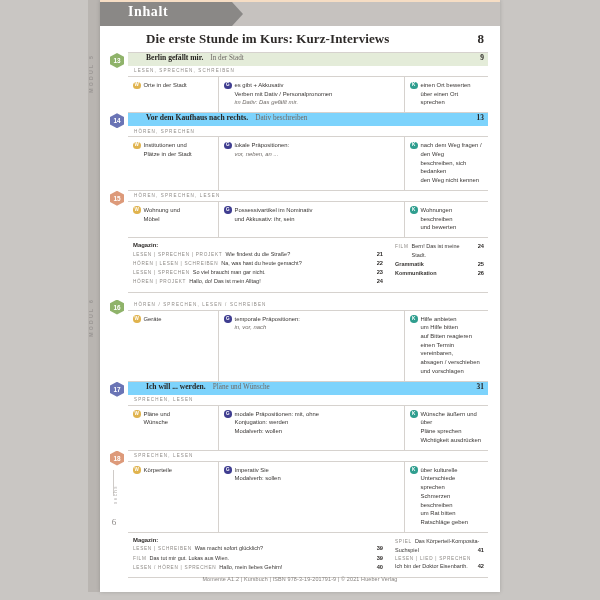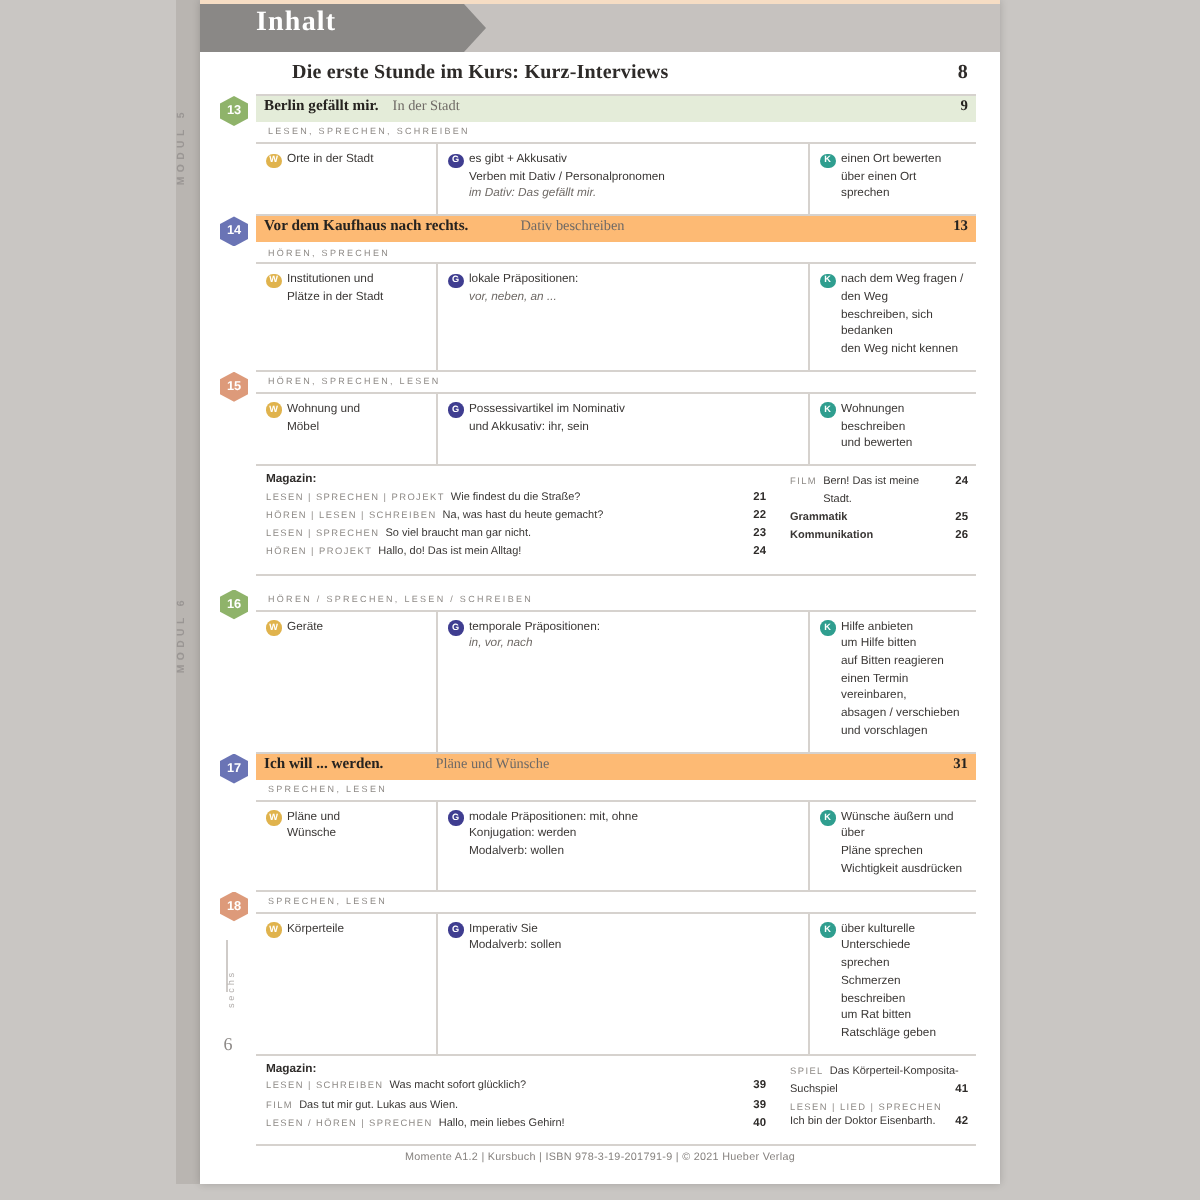--- a/index.html
+++ b/index.html
@@ -43,30 +43,30 @@
   .rail-pg .sechs{writing-mode:vertical-rl;transform:rotate(180deg);font-size:4.6px;
                   letter-spacing:1.4px;color:#b0acaa;}
   .rail-rule{position:absolute;left:7px;top:440px;width:1px;height:26px;background:#cfcbc8;}
   .pg-num{position:absolute;left:0;top:487px;width:16px;text-align:center;font-size:9px;color:#8d8987;
           font-family:"Liberation Serif",serif;}
 
   
   .tbl{position:absolute;left:28px;top:0;width:360px;}
 
   .toprow{display:flex;justify-content:space-between;align-items:baseline;
-          font-family:"Liberation Serif",serif;font-weight:bold;font-size:10px;color:#2e2b29;
+          font-family:"Liberation Serif",serif;font-weight:bold;font-size:13px;color:#2e2b29;
           padding:1px 4px 5px 18px;letter-spacing:.1px;}
 
   .unit{position:relative;margin-bottom:0;}
   .badge{position:absolute;left:-18px;top:0px;width:14px;height:15px;
          display:flex;align-items:center;justify-content:center;
          font-size:6.4px;font-weight:bold;color:#fff;font-family:"Liberation Sans",sans-serif;
          clip-path:polygon(50% 0,100% 25%,100% 75%,50% 100%,0 75%,0 25%);}
 
-  .titlebar{display:flex;align-items:baseline;height:13px;padding:0 4px 0 4px;}
+  .titlebar{display:flex;align-items:baseline;height:13px;padding:0 4px 0 18px;}
   .t-main{font-family:"Liberation Serif",serif;font-weight:bold;font-size:7.6px;color:#262320;
           white-space:nowrap;}
   .t-sub{font-family:Liberation Serif, serif;font-size:7.2px;color:#6f6a66;margin-left:7px;
          white-space:nowrap;}
   .t-pg{margin-left:auto;font-family:"Liberation Serif",serif;font-weight:bold;font-size:7.4px;color:#262320;}
 
   .skills{font-size:4.5px;letter-spacing:1.15px;color:#8e8a86;padding:2.4px 0 2.6px 6px;
           border-bottom:.6px solid #d6d2ce;}
 
   .cols{display:flex;border-bottom:.6px solid #d6d2ce;}
@@ -91,21 +91,21 @@
   .mag-h{font-size:5.9px;font-weight:bold;color:#2e2b29;margin-bottom:1.6px;}
   .mline{display:flex;align-items:baseline;font-size:5.5px;line-height:1.62;color:#3a3735;}
   .mline .sk{letter-spacing:.72px;color:#8e8a86;font-size:4.7px;margin-right:3px;white-space:nowrap;}
   .mline .ti{flex:1;}
   .mline .pg{font-weight:bold;font-size:5.7px;color:#2e2b29;margin-left:4px;}
   .mline.b .ti{font-weight:bold;}
 
   
   .green .titlebar{background:#e4ecd9;}
   .green .badge{background:#8fb36a;}
-  .blue  .titlebar{background:#fdba74;gap:19px;}
+  .blue  .titlebar{background:#7dd3fc;}
   .blue  .badge{background:#6a74b5;}
   .rose  .titlebar{background:#f5d9c8;}
   .rose  .badge{background:#dd9a7a;}
 
   .spacer{height:7px;}
   .endline{border-bottom:.6px solid #d6d2ce;}
 
   .footer{position:absolute;left:0;bottom:10px;width:400px;text-align:center;
           font-size:5.4px;color:#86827f;letter-spacing:.15px;}
 </style>

